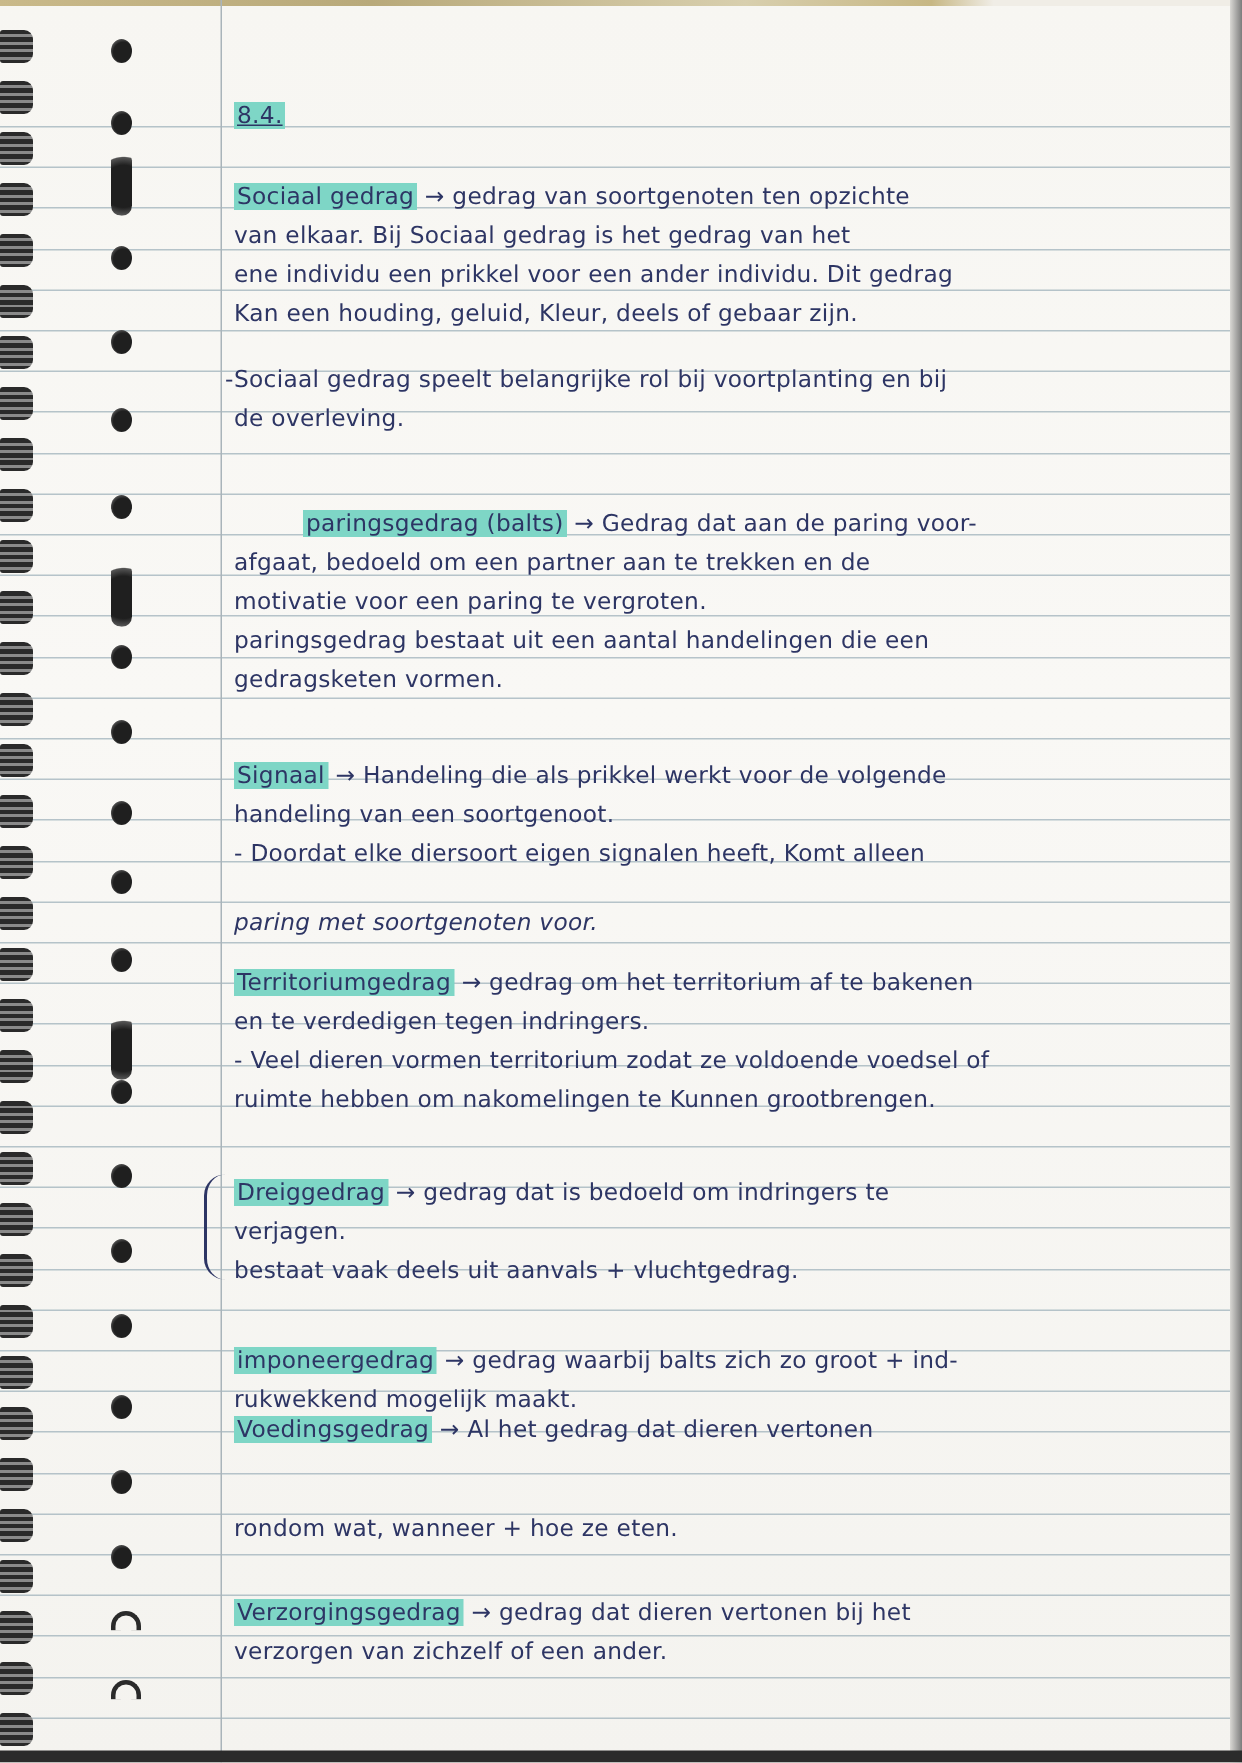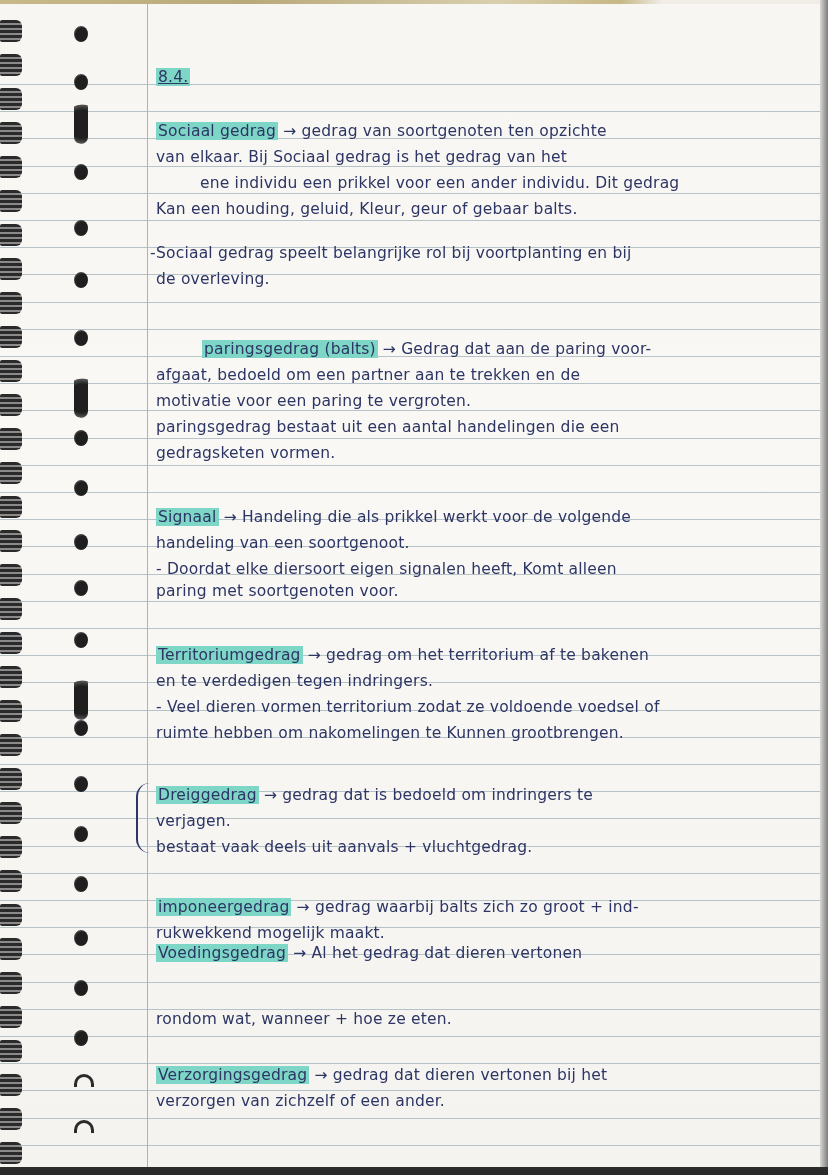--- a/index.html
+++ b/index.html
@@ -178,42 +178,42 @@
   <div class="content">
 
     <div class="line" style="top:68px;text-decoration:underline;">
       <span class="hl">8.4.</span>
     </div>
 
     <div class="line" style="top:122px;">
       <span class="hl">Sociaal gedrag</span><span> → gedrag van soortgenoten ten opzichte</span>
     </div>
     <div class="line" style="top:148px;">van elkaar.  Bij Sociaal gedrag is het gedrag van het</div>
-    <div class="line" style="top:174px;margin-left:44px;">ene individu een prikkel voor een ander individu. Dit gedrag</div>
-    <div class="line" style="top:200px;">Kan een houding, geluid, Kleur, geur of gebaar balts.</div>
+    <div class="line" style="top:174px;">ene individu een prikkel voor een ander individu. Dit gedrag</div>
+    <div class="line" style="top:200px;">Kan een houding, geluid, Kleur, deels of gebaar zijn.</div>
 
     <div class="line" style="top:244px;">
       <span class="bullet">-</span><span>Sociaal gedrag speelt belangrijke rol bij voortplanting en bij</span>
     </div>
     <div class="line" style="top:270px;">de overleving.</div>
 
     <div class="line" style="top:340px;padding-left:46px;">
       <span class="hl">paringsgedrag (balts)</span><span> → Gedrag dat aan de paring voor-</span>
     </div>
     <div class="line" style="top:366px;">afgaat, bedoeld om een partner aan te trekken en de</div>
     <div class="line" style="top:392px;">motivatie voor een paring te vergroten.</div>
     <div class="line" style="top:418px;">paringsgedrag bestaat uit een aantal handelingen die een</div>
     <div class="line" style="top:444px;">gedragsketen vormen.</div>
 
     <div class="line" style="top:508px;">
       <span class="hl">Signaal</span><span> → Handeling die als prikkel werkt voor de volgende</span>
     </div>
     <div class="line" style="top:534px;">handeling van een soortgenoot.</div>
     <div class="line" style="top:560px;">- Doordat elke diersoort eigen signalen heeft, Komt alleen</div>
-    <div class="line" style="top:582px;">paring met soortgenoten voor.</div>
+    <div class="line" style="top:606px;font-style:italic;">paring met soortgenoten voor.</div>
 
     <div class="line" style="top:646px;">
       <span class="hl">Territoriumgedrag</span><span> → gedrag om het territorium af te bakenen</span>
     </div>
     <div class="line" style="top:672px;">en te verdedigen tegen indringers.</div>
     <div class="line" style="top:698px;">- Veel dieren vormen territorium zodat ze voldoende voedsel of</div>
     <div class="line" style="top:724px;">ruimte hebben om nakomelingen te Kunnen grootbrengen.</div>
 
     <div class="brace"></div>
     <div class="line" style="top:786px;">

